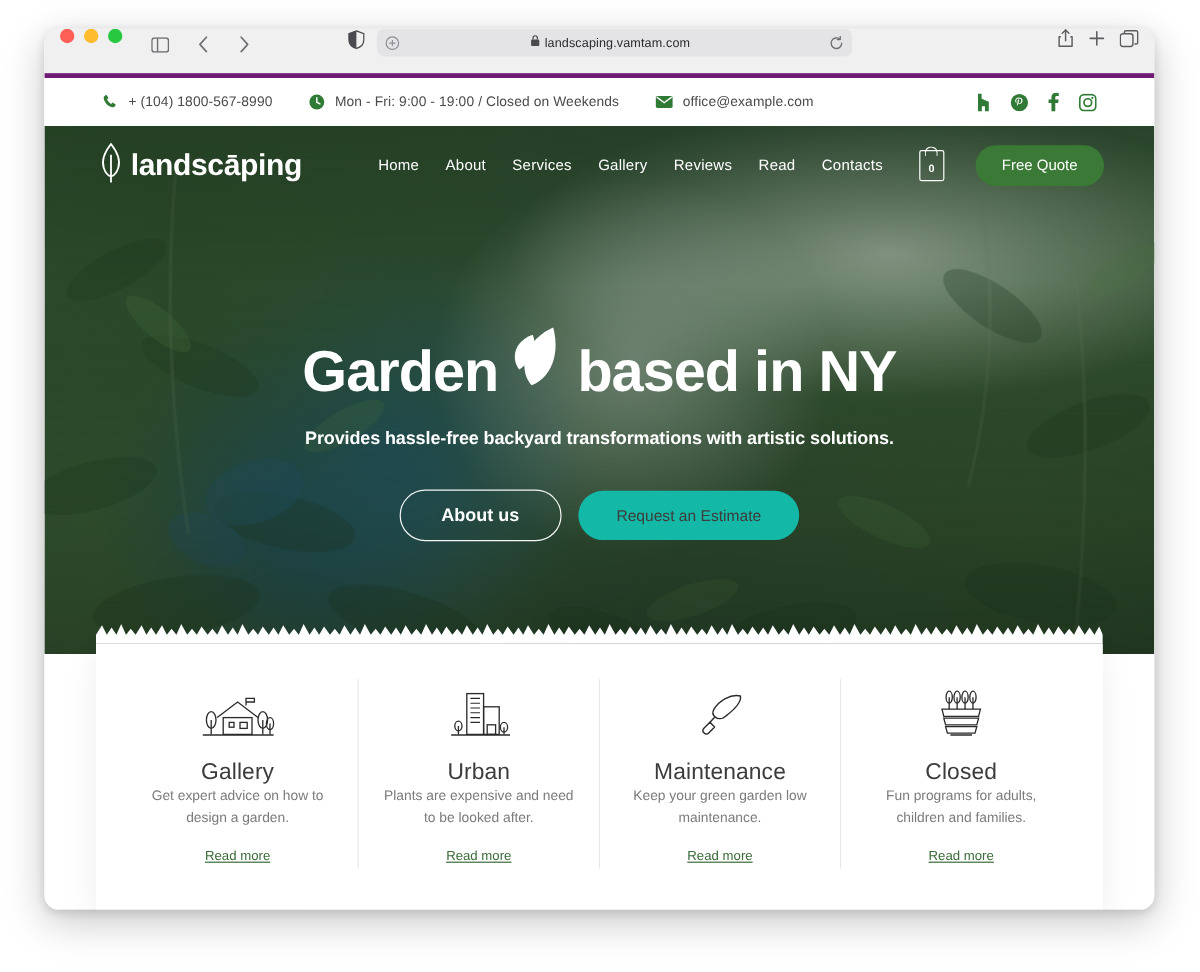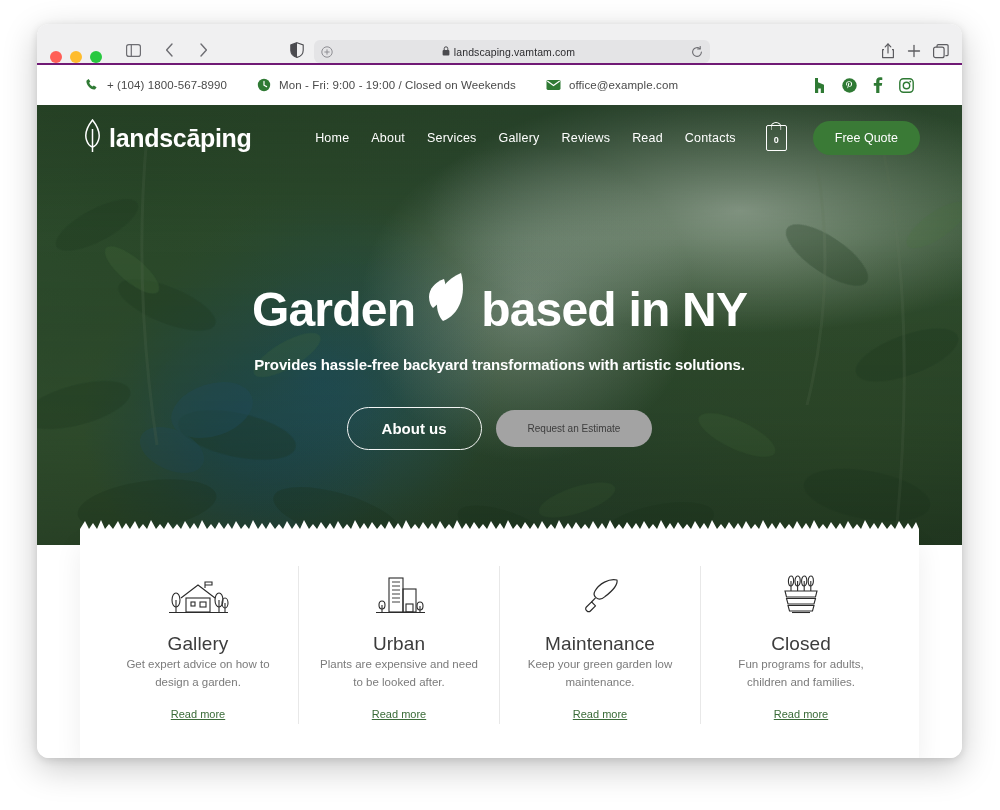--- a/index.html
+++ b/index.html
@@ -17,22 +17,22 @@
     width: 925px; height: 734px;
     background: #ffffff;
     border-radius: 12px;
     box-shadow: 0 10px 34px rgba(0,0,0,0.22), 0 2px 8px rgba(0,0,0,0.12);
     overflow: hidden;
   }
 
   .titlebar {
     height: 41px;
     background: #f0f0f1;
-    border-bottom: 2px solid #701a75;
-    display: flex; align-items: flex-end;
+    border-bottom: 4px solid #701a75;
+    display: flex; align-items: flex-start;
     padding: 0 13px;
     position: relative;
   }
   .traffic { display: flex; gap: 8px; align-items: center; }
   .dot { width: 12px; height: 12px; border-radius: 50%; display:block; }
   .dot.red { background: #ff5f57; }
   .dot.yellow { background: #febc2e; }
   .dot.green { background: #28c840; }
 
   .tb-icon {
@@ -201,26 +201,26 @@
   .btn-outline {
     border: 1.5px solid rgba(255,255,255,0.95);
     color: #ffffff;
     background: transparent;
     border-radius: 22px;
     padding: 12px 34px;
     font-size: 15px; font-weight: bold;
     cursor: pointer;
   }
   .btn-white {
-    background: #a3a3a3;
+    background: #14b8a6;
     color: #3d3d3d;
     border: none;
     border-radius: 22px;
     padding: 13px 32px;
-    font-size: 10px;
+    font-size: 13px;
     cursor: pointer;
   }
 
   
   .panel-wrap {
     position: absolute;
     left: 43px; right: 43px;
     top: 455px;
     z-index: 6;
   }

